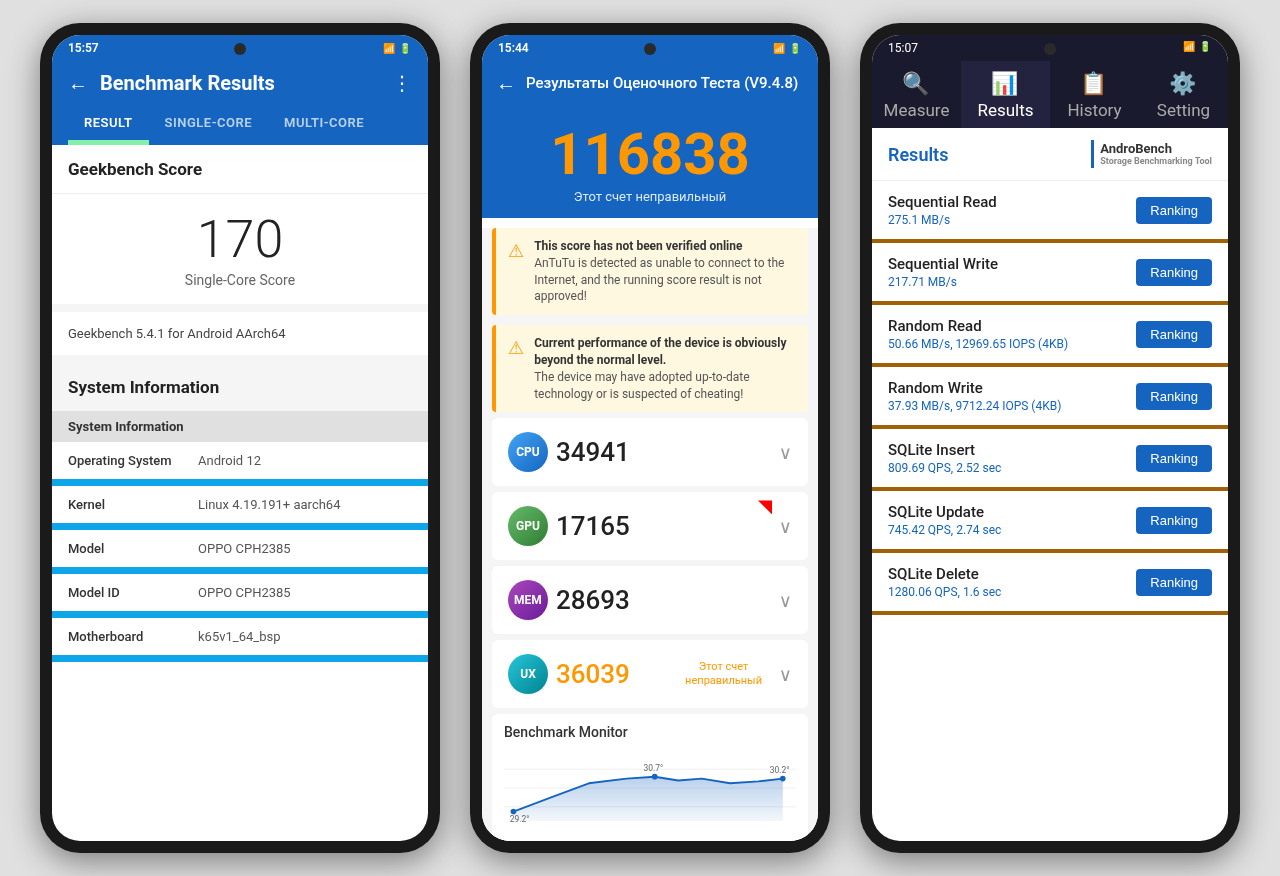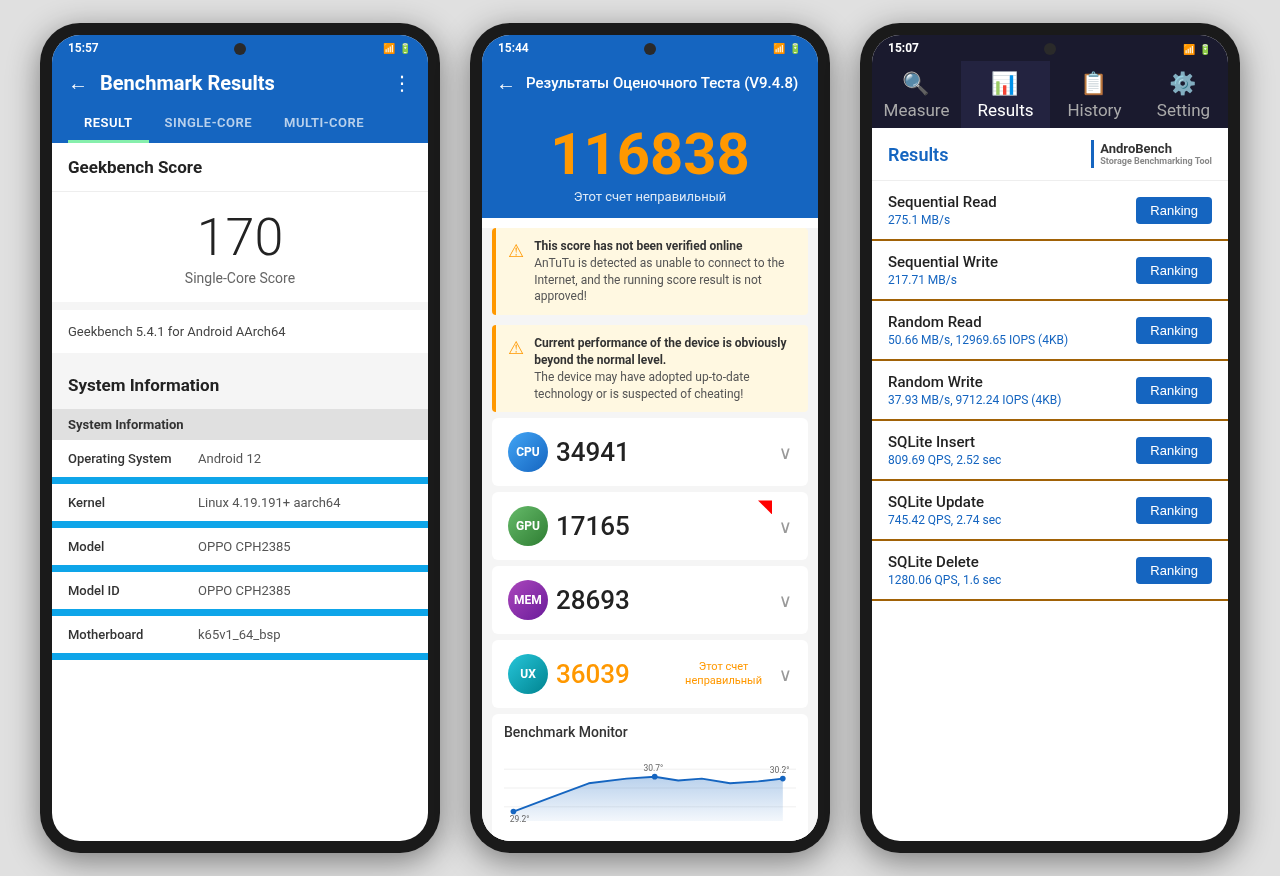--- a/index.html
+++ b/index.html
@@ -88,21 +88,21 @@
     .p1-tab {
       color: rgba(255,255,255,0.7);
       padding: 10px 16px;
       font-size: 13px;
       font-weight: 600;
       cursor: pointer;
       letter-spacing: 0.5px;
     }
     .p1-tab.active {
       color: #fff;
-      border-bottom: 3px solid #86efac;
+      border-bottom: 5px solid #86efac;
     }
 
     .p1-content { background: #f5f5f5; flex: 1; }
 
     .p1-score-section {
       background: #fff;
       margin-bottom: 8px;
     }
     .p1-score-title {
       padding: 14px 16px;
@@ -269,45 +269,45 @@
     .p3-logo-bar { width: 3px; height: 28px; background: #1565c0; }
     .p3-logo-text { font-size: 13px; line-height: 1.2; }
     .p3-logo-sub { font-size: 9px; color: #888; display: block; }
 
     .p3-metric-row {
       background: #fff;
       padding: 12px 16px;
       display: flex;
       align-items: center;
       justify-content: space-between;
-      border-bottom: 2px solid #a16207;
+      border-bottom: 4px solid #a16207;
     }
     .p3-metric-info {}
     .p3-metric-name { font-size: 15px; font-weight: 500; color: #222; }
     .p3-metric-val { font-size: 12px; color: #1565c0; margin-top: 2px; }
     .p3-ranking-btn {
       background: #1565c0;
       color: #fff;
       border: none;
       border-radius: 4px;
       padding: 6px 14px;
       font-size: 13px;
       cursor: pointer;
       font-weight: 500;
     }
 
     .p3-status-bar {
       background: #1a1a2e;
       color: #fff;
       display: flex;
       justify-content: space-between;
-      align-items: flex-end;
+      align-items: flex-start;
       padding: 6px 16px;
       font-size: 12px;
-      font-weight: 700;
+      font-weight: 400;
     }
   </style>
 </head>
 <body>
 
 <div class="phone phone1">
   <div class="notch"></div>
   <div class="phone-screen">
 
     <div class="status-bar">

